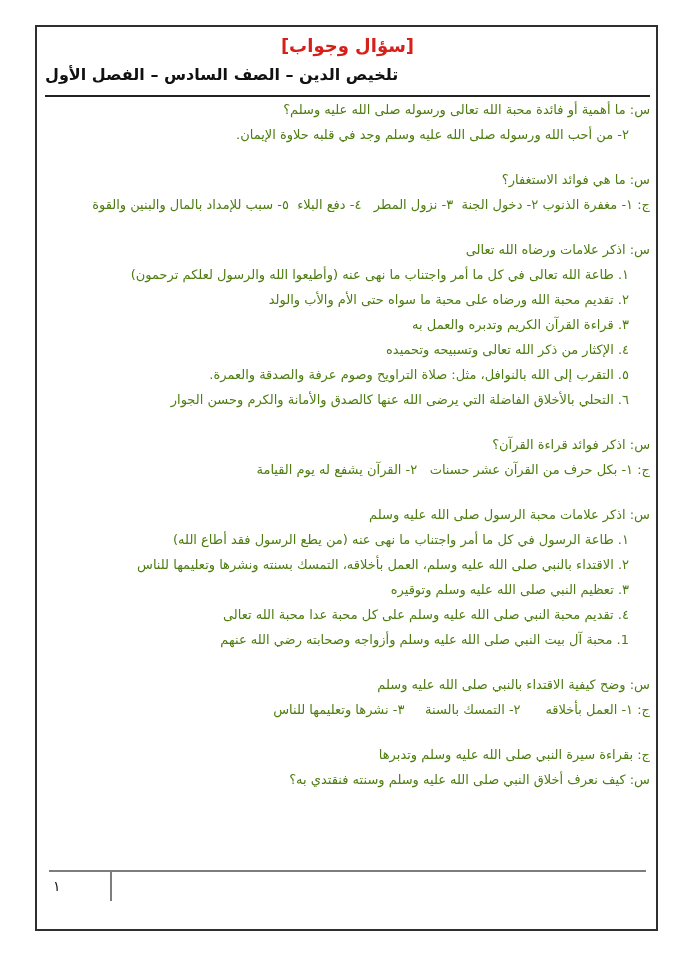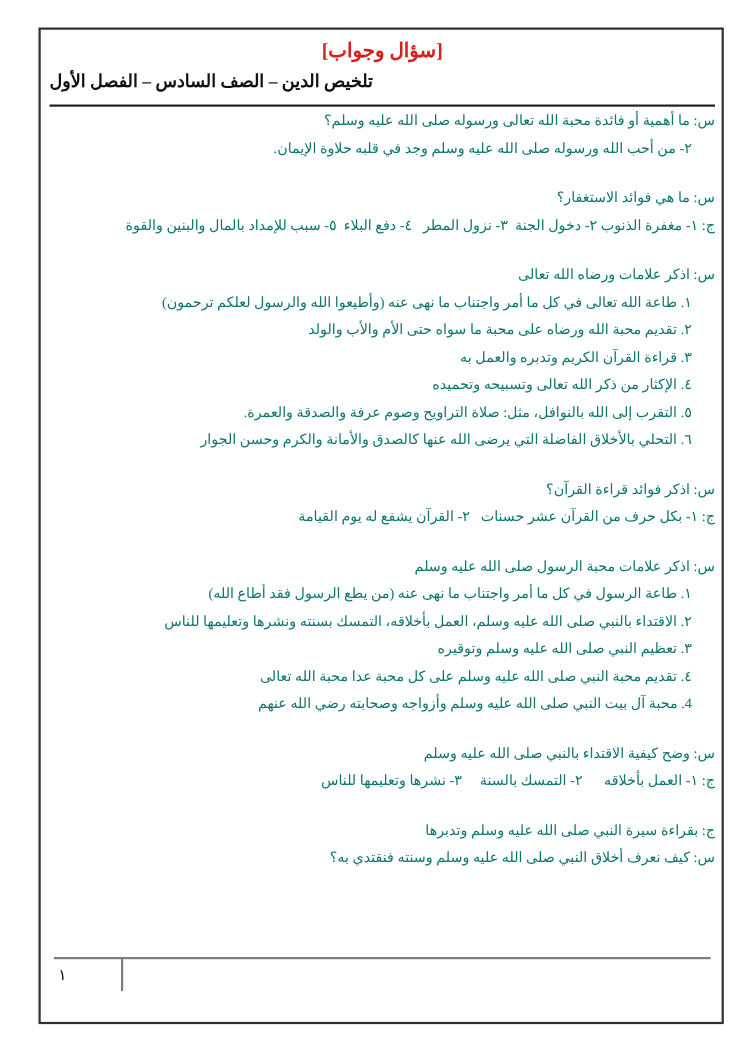--- a/index.html
+++ b/index.html
@@ -8,21 +8,20 @@
     background: #ffffff;
     font-family: "DejaVu Sans", sans-serif;
   }
   .stage {
     position: relative;
     width: 672px;
     height: 960px;
     background: #ffffff;
     overflow: hidden;
     direction: rtl;
-    font-family: Liberation Serif, serif;
   }
   .sheet {
     position: absolute;
     left: 28px;
     top: 25px;
     width: 623px;
     height: 906px;
     border: 2px solid #2f2f2f;
     box-sizing: border-box;
     background: #ffffff;
@@ -59,21 +58,21 @@
     text-decoration: underline;
     text-underline-offset: 3px;
     color: #111;
   }
   .qa-block { margin-bottom: 20px; }
   .qa-block:first-of-type { margin-top: 0; }
   .line {
     font-size: 13px;
     line-height: 25px;
     white-space: pre-wrap;
-    color: #0f766e;
+    color: #4d7c0f;
   }
   .indent { padding-right: 21px; text-align: right; }
   
   .foot-rule {
     position: absolute;
     top: 843px;
     left: 12px;
     width: 597px;
     height: 2px;
     background: #7d7d7d;
@@ -130,21 +129,21 @@
         <div class="line">س: اذكر فوائد قراءة القرآن؟</div>
         <div class="line">ج: ١- بكل حرف من القرآن عشر حسنات   ٢- القرآن يشفع له يوم القيامة</div>
       </section>
 
       <section class="qa-block">
         <div class="line">س: اذكر علامات محبة الرسول صلى الله عليه وسلم</div>
         <div class="line indent">١. طاعة الرسول في كل ما أمر واجتناب ما نهى عنه (من يطع الرسول فقد أطاع الله)</div>
         <div class="line indent">٢. الاقتداء بالنبي صلى الله عليه وسلم، العمل بأخلاقه، التمسك بسنته ونشرها وتعليمها للناس</div>
         <div class="line indent">٣. تعظيم النبي صلى الله عليه وسلم وتوقيره</div>
         <div class="line indent">٤. تقديم محبة النبي صلى الله عليه وسلم على كل محبة عدا محبة الله تعالى</div>
-        <div class="line indent">4. محبة آل بيت النبي صلى الله عليه وسلم وأزواجه وصحابته رضي الله عنهم</div>
+        <div class="line indent">1. محبة آل بيت النبي صلى الله عليه وسلم وأزواجه وصحابته رضي الله عنهم</div>
       </section>
 
       <section class="qa-block">
         <div class="line">س: وضح كيفية الاقتداء بالنبي صلى الله عليه وسلم</div>
         <div class="line">ج: ١- العمل بأخلاقه      ٢- التمسك بالسنة     ٣- نشرها وتعليمها للناس</div>
       </section>
 
       <section class="qa-block">
         <div class="line">ج: بقراءة سيرة النبي صلى الله عليه وسلم وتدبرها</div>
         <div class="line">س: كيف نعرف أخلاق النبي صلى الله عليه وسلم وسنته فنقتدي به؟</div>

